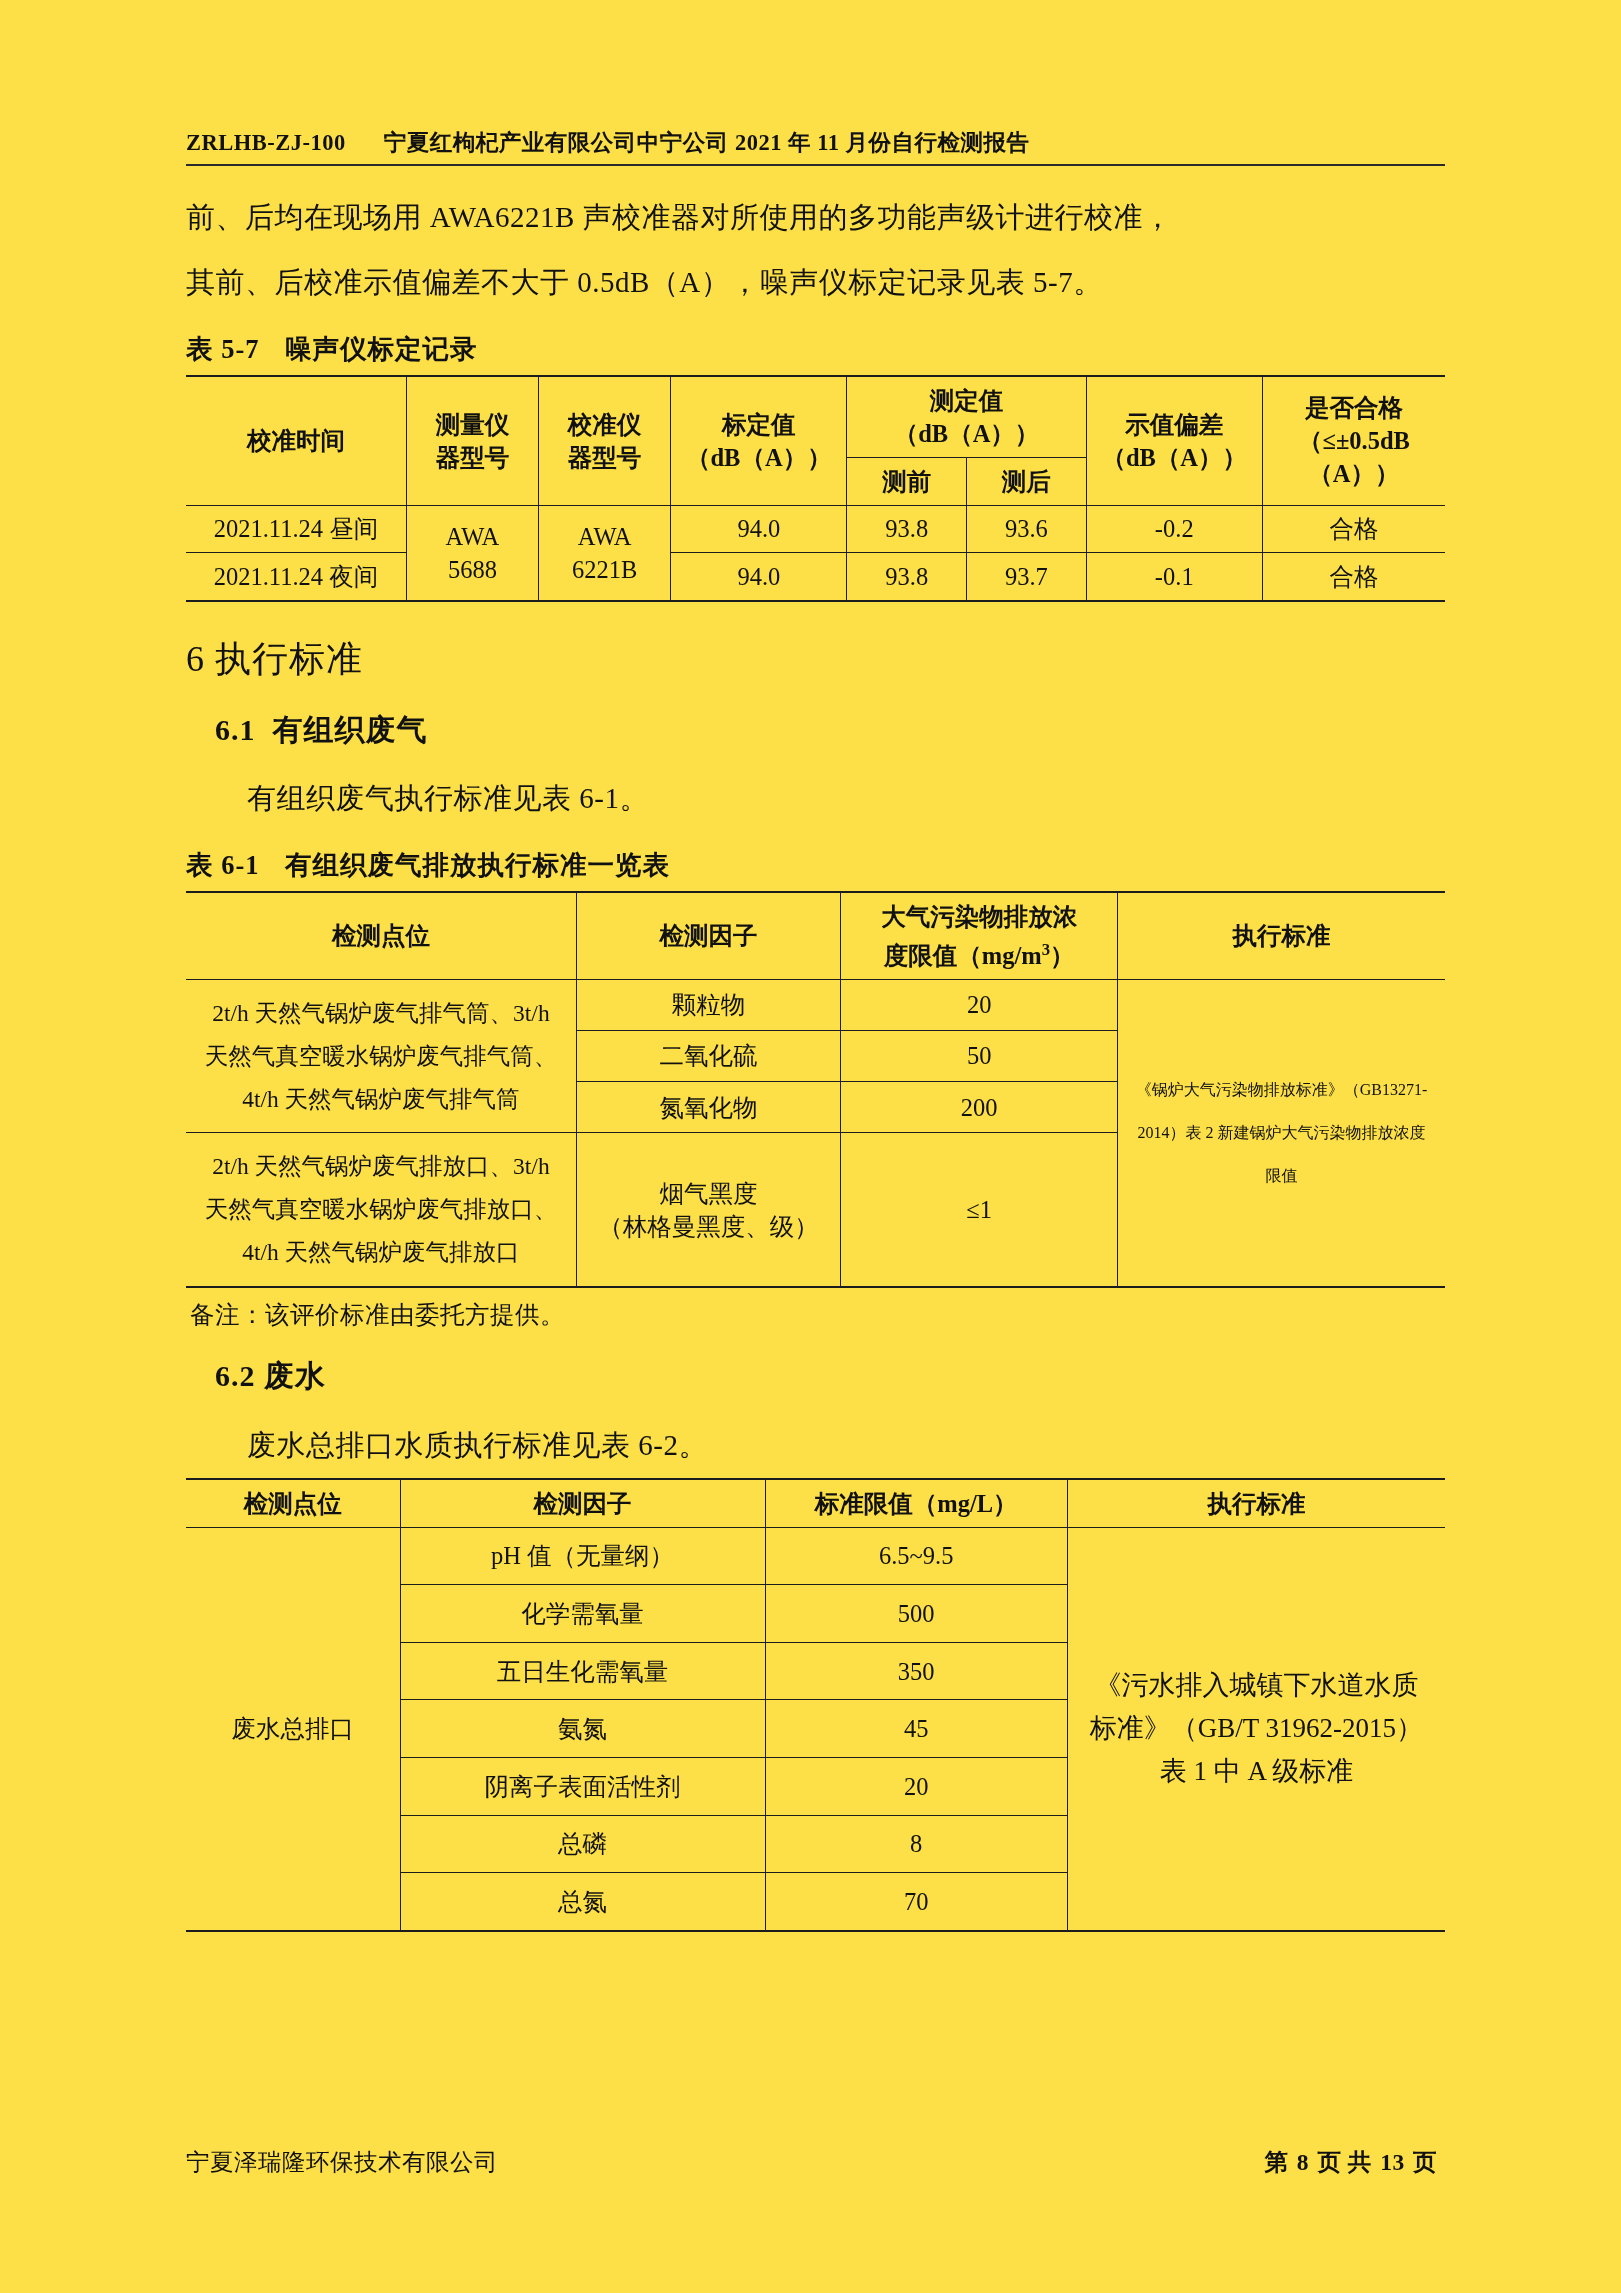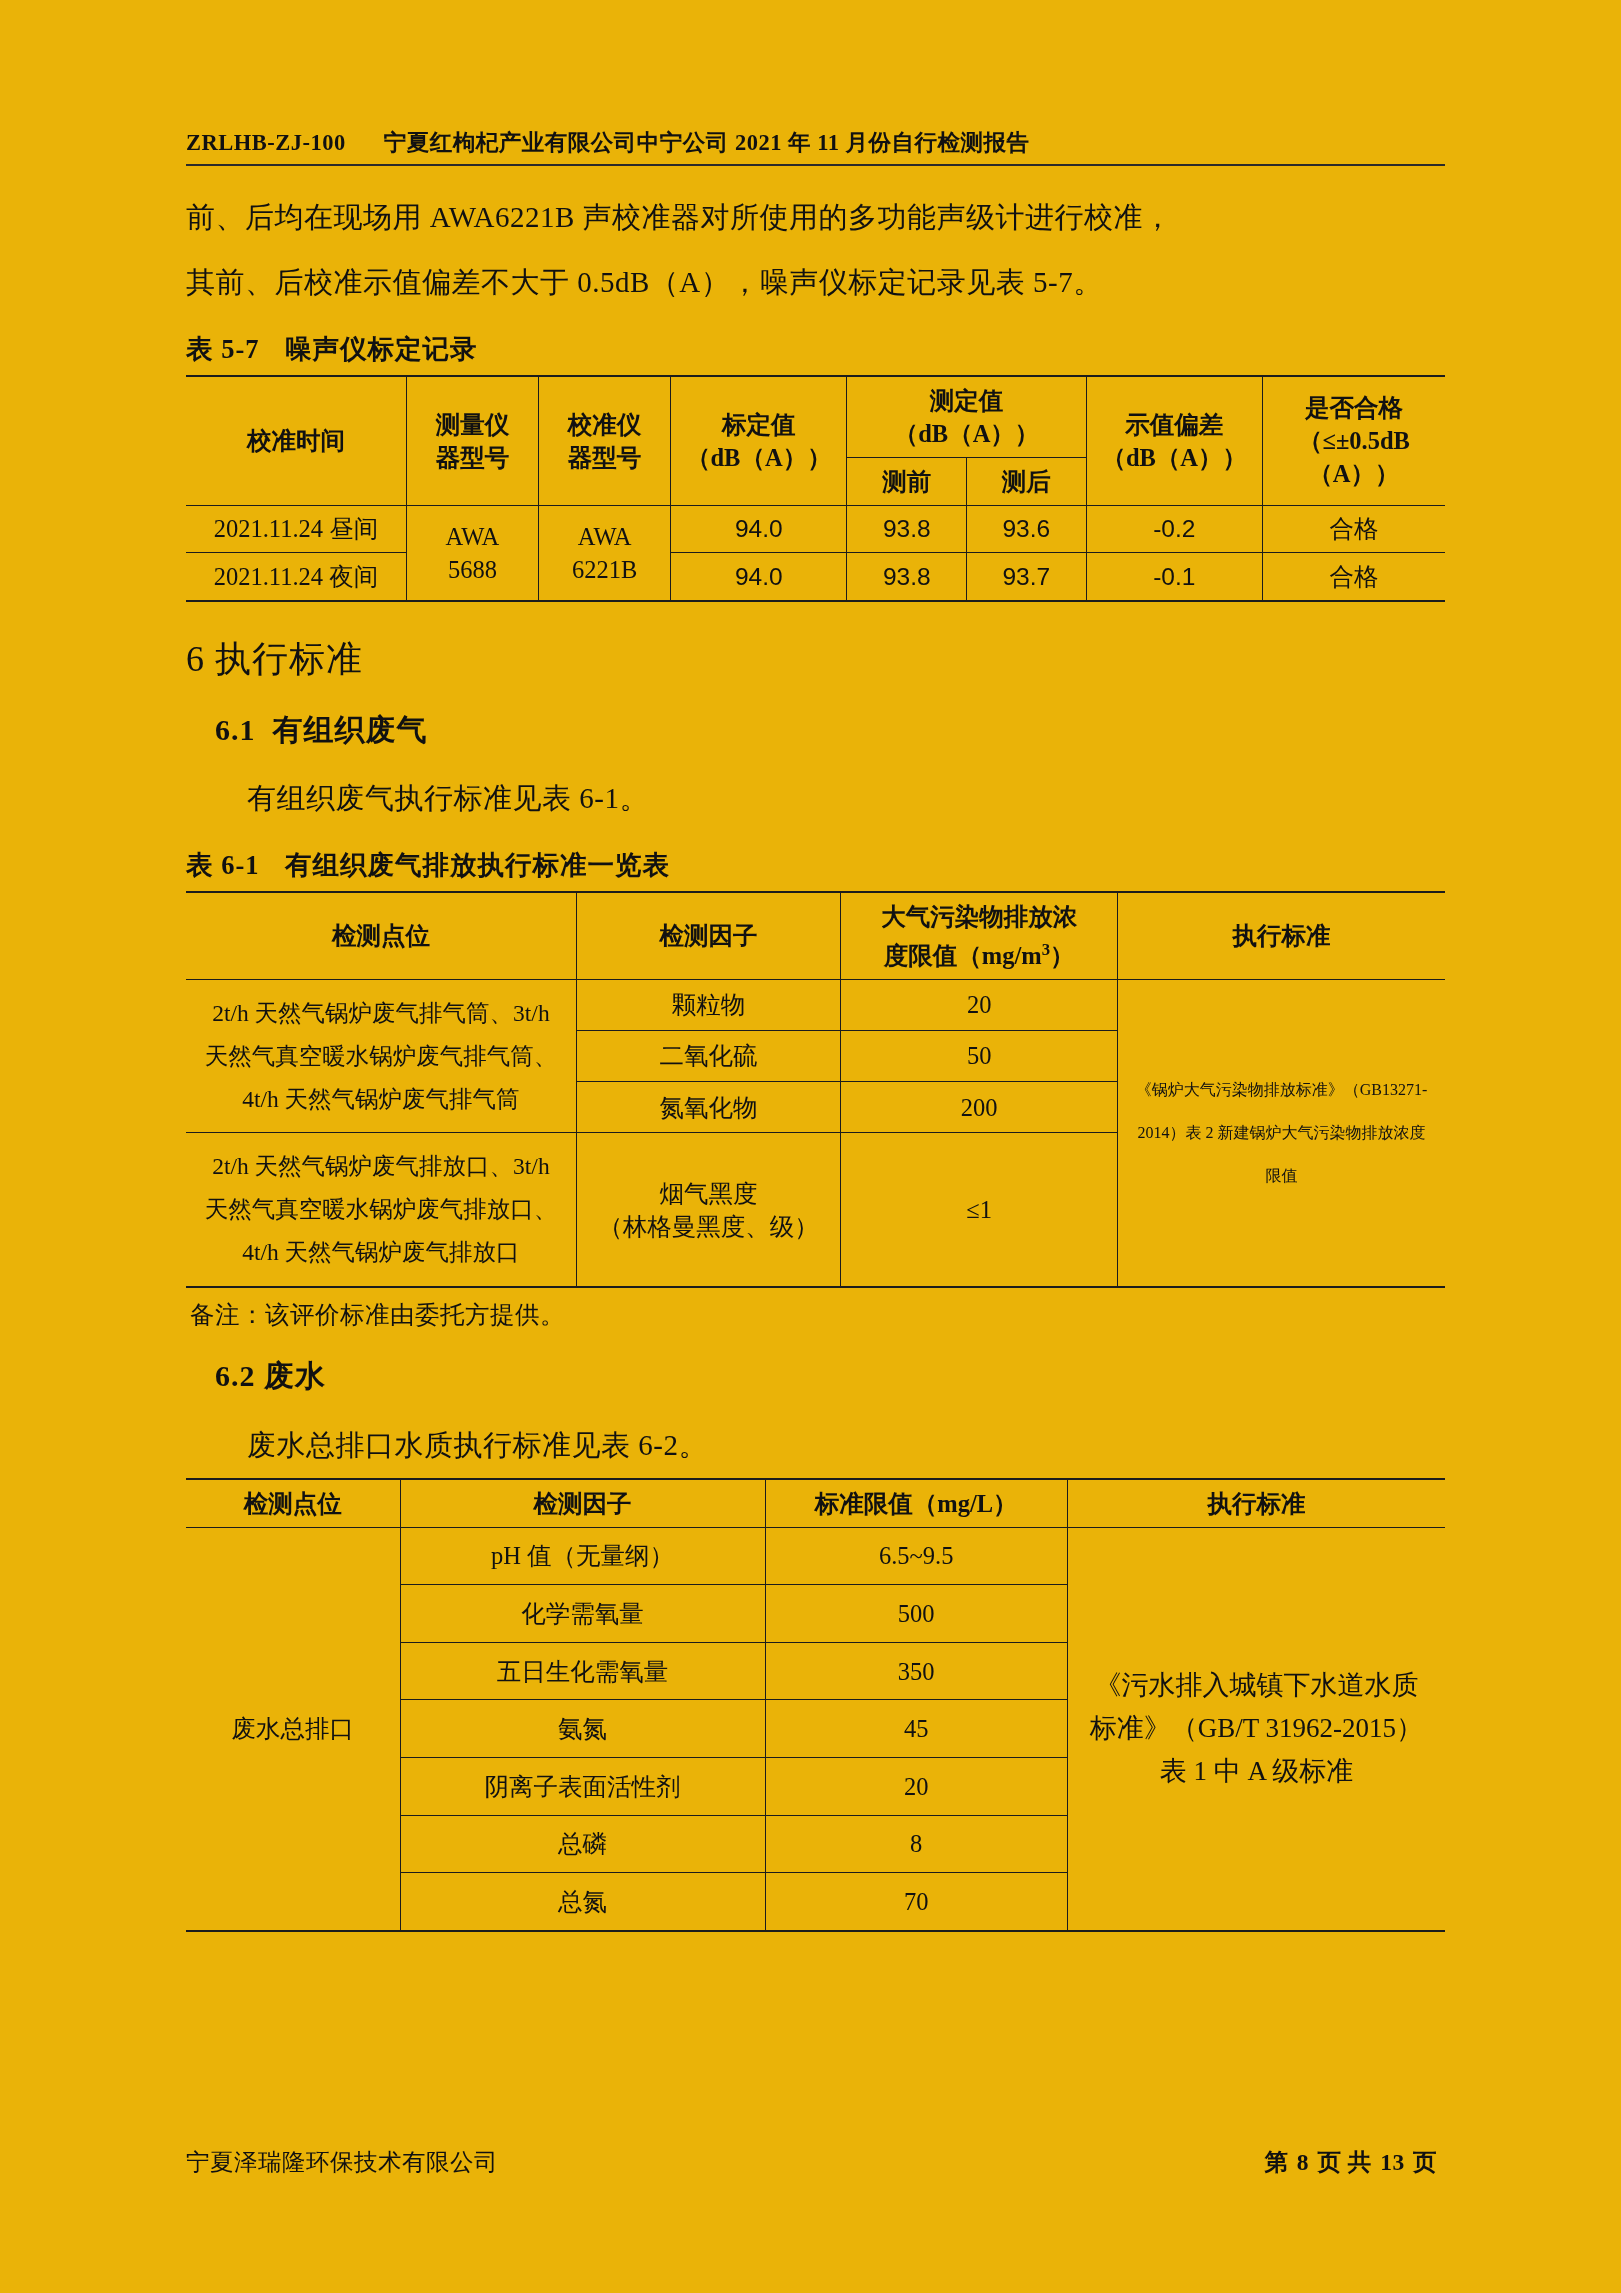--- a/index.html
+++ b/index.html
@@ -9,21 +9,21 @@
   }
   body {
     font-family: "Liberation Serif", "DejaVu Serif", serif;
     color: #111111;
   }
   .page {
     position: relative;
     width: 1621px;
     height: 2294px;
     margin: 0 auto;
-    background: #eab308;
+    background: #fde047;
     box-sizing: border-box;
     padding: 0;
     overflow: hidden;
   }
   .content {
     position: absolute;
     left: 186px;
     top: 127px;
     width: 1259px;
   }
@@ -104,21 +104,21 @@
   table.grid {
     border-top: 2.9px solid #1c1c1c;
     border-bottom: 2.9px solid #1c1c1c;
   }
   
   table.grid tr > *:first-child { border-left: none; }
   table.grid tr > *:last-child  { border-right: none; }
 
   .t57 { margin-top: 2px; }
   .t57 td, .t57 th { font-size: 24.5px; }
-  .t57 .num { font-family: Liberation Sans, sans-serif; }
+  .t57 .num { font-family: Liberation Serif, serif; }
 
   .note {
     font-size: 24.5px;
     margin: 9.8px 0 0 3.9px;
     letter-spacing: 0.5px;
   }
 
   .t61 td, .t61 th { font-size: 24.5px; }
   .t61 .pointcell { line-height: 43px; padding: 11.8px 15.7px; font-size: 23.5px;}
   .t61 .stdcell { line-height: 43px; padding: 9.8px 13.7px; font-size: 16px; }

